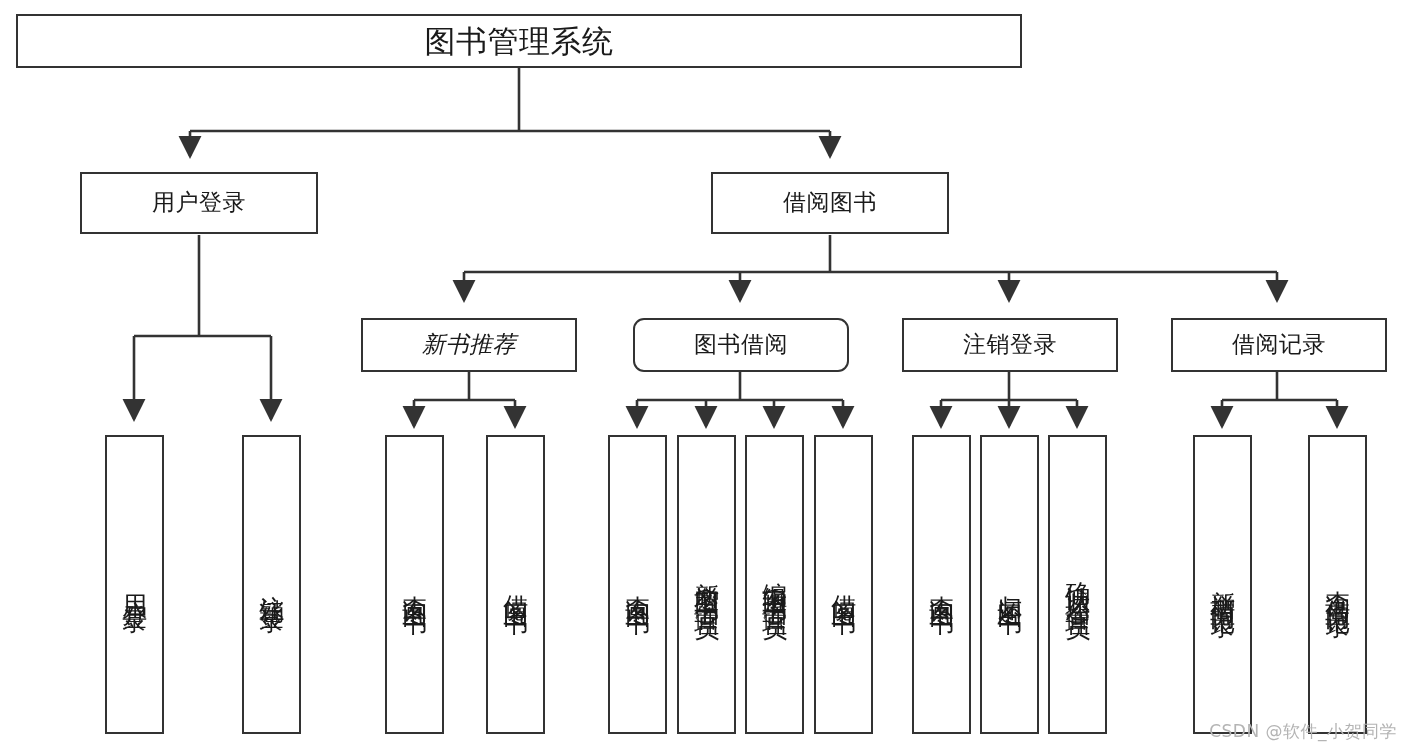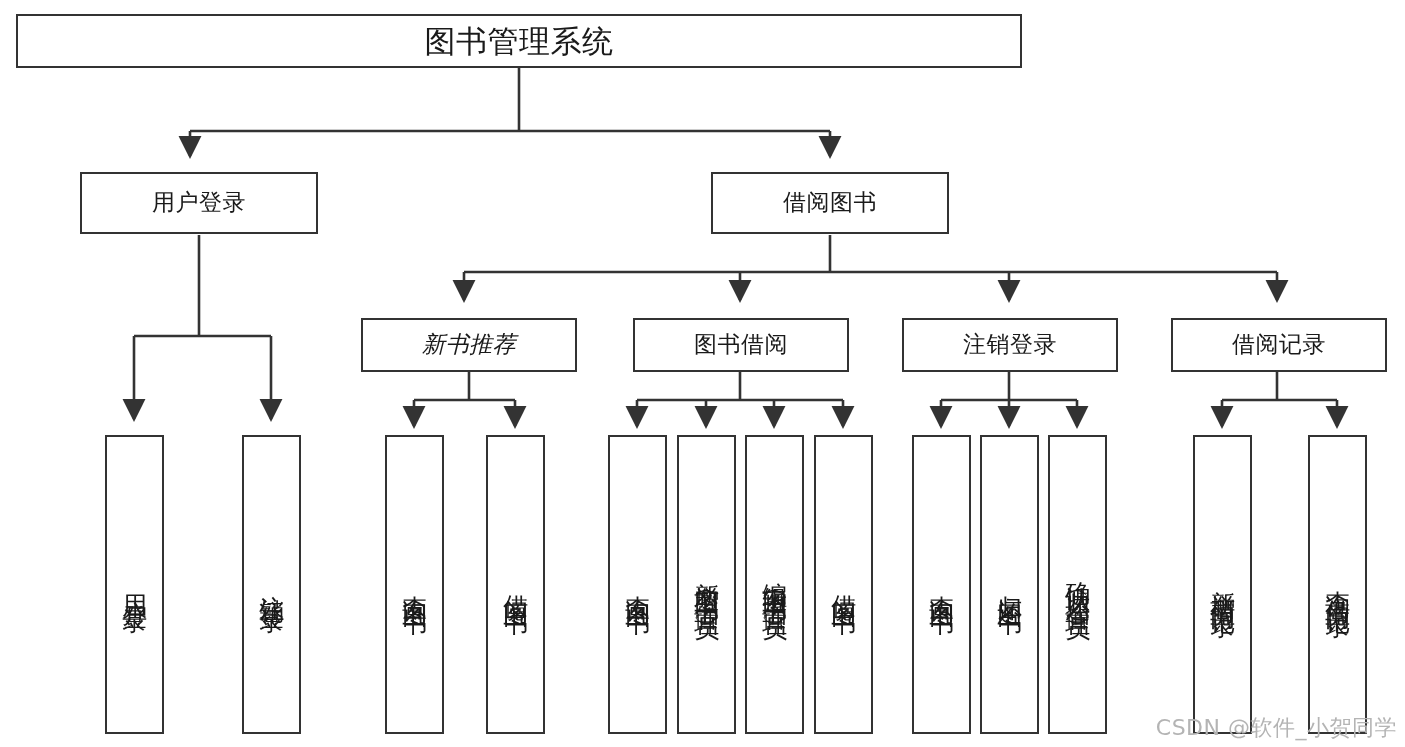--- a/index.html
+++ b/index.html
@@ -59,21 +59,21 @@
     display: block;
     white-space: pre-line;
   }
   .node.vertical .label {
     white-space: normal;
   }
   #watermark {
     position: absolute;
     right: 8px;
     bottom: 4px;
-    font-size: 22px;
+    font-size: 17px;
     color: #b4b4b4;
     letter-spacing: 0.5px;
     white-space: nowrap;
     font-family: "DejaVu Sans", "Liberation Sans", sans-serif;
   }
 </style>
 </head>
 <body>
 
 <div id="diagram-root">
@@ -137,21 +137,21 @@
   </div>
 
   <div class="node horizontal" style="left:711px; top:172px; width:238px; height:62px;">
     <span class="label">借阅图书</span>
   </div>
 
   <div class="node horizontal" style="left:361px; top:318px; width:216px; height:54px;font-style:italic;">
     <span class="label">新书推荐</span>
   </div>
 
-  <div class="node horizontal" style="left:633px; top:318px; width:216px; height:54px;">
+  <div class="node horizontal" style="left:633px; top:318px; width:216px; height:54px;border-radius:11px;">
     <span class="label">图书借阅</span>
   </div>
 
   <div class="node horizontal" style="left:902px; top:318px; width:216px; height:54px;">
     <span class="label">注销登录</span>
   </div>
 
   <div class="node horizontal" style="left:1171px; top:318px; width:216px; height:54px;">
     <span class="label">借阅记录</span>
   </div>

